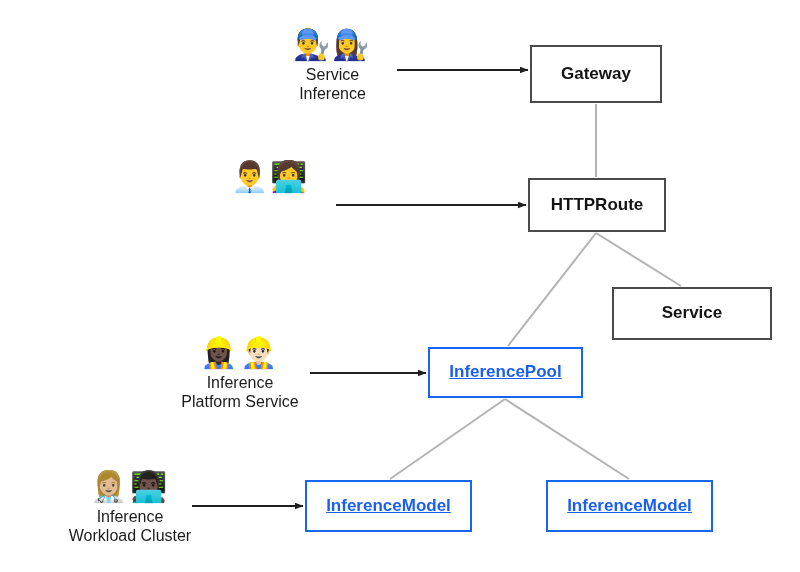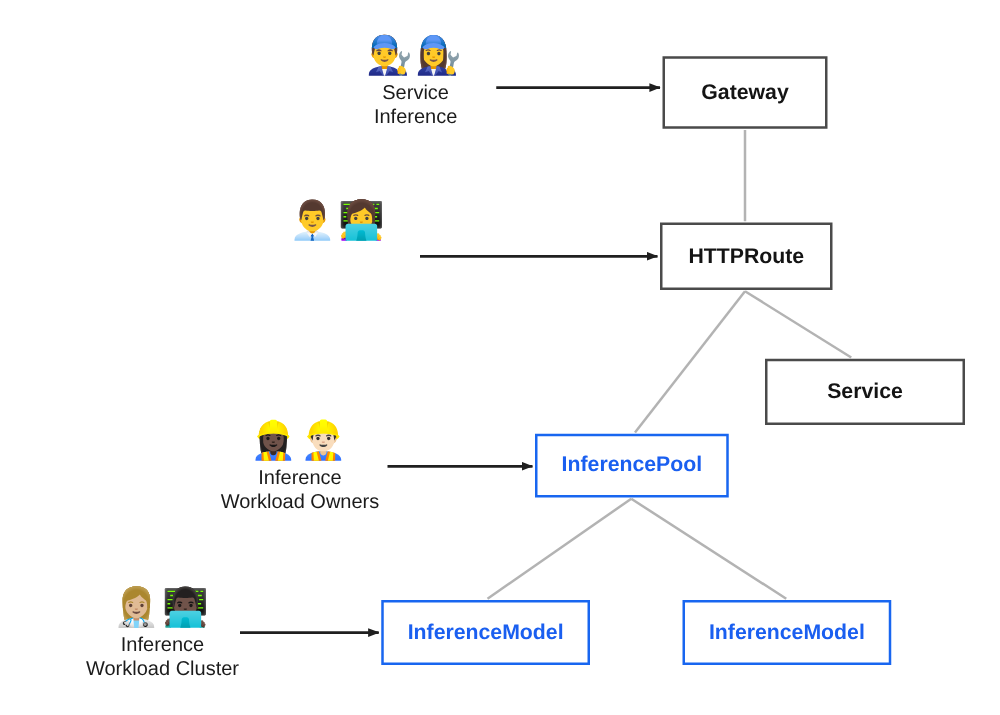--- a/index.html
+++ b/index.html
@@ -37,20 +37,21 @@
     border: 2px solid #4a4a4a;
     color: #141414;
     font-weight: bold;
     font-size: 17px;
   }
   .node-blue {
     border: 2px solid #1866f0;
     color: #1a5ff0;
     font-weight: bold;
     font-size: 17px;
+    text-decoration: underline;
   }
   .persona {
     position: absolute;
     box-sizing: border-box;
     display: flex;
     flex-direction: column;
     align-items: center;
     justify-content: flex-start;
   }
   .persona-emoji {
@@ -123,21 +124,21 @@
           <div>Inference</div>
         </div>
       </div>
       <div class="persona" style="left: 213px; top: 160px; width: 115px;">
         <div class="persona-emoji">👨‍💼👩‍💻</div>
       </div>
       <div class="persona" style="left: 160px; top: 336px; width: 160px;">
         <div class="persona-emoji">👷🏿‍♀️👷🏻‍♂️</div>
         <div class="persona-label">
           <div>Inference</div>
-          <div>Workload Owners</div>
+          <div>Platform Service</div>
         </div>
       </div>
       <div class="persona" style="left: 50px; top: 470px; width: 160px;">
         <div class="persona-emoji">👩🏼‍⚕️👨🏿‍💻</div>
         <div class="persona-label">
           <div>Inference</div>
           <div>Workload Cluster</div>
         </div>
       </div>
     </div>

